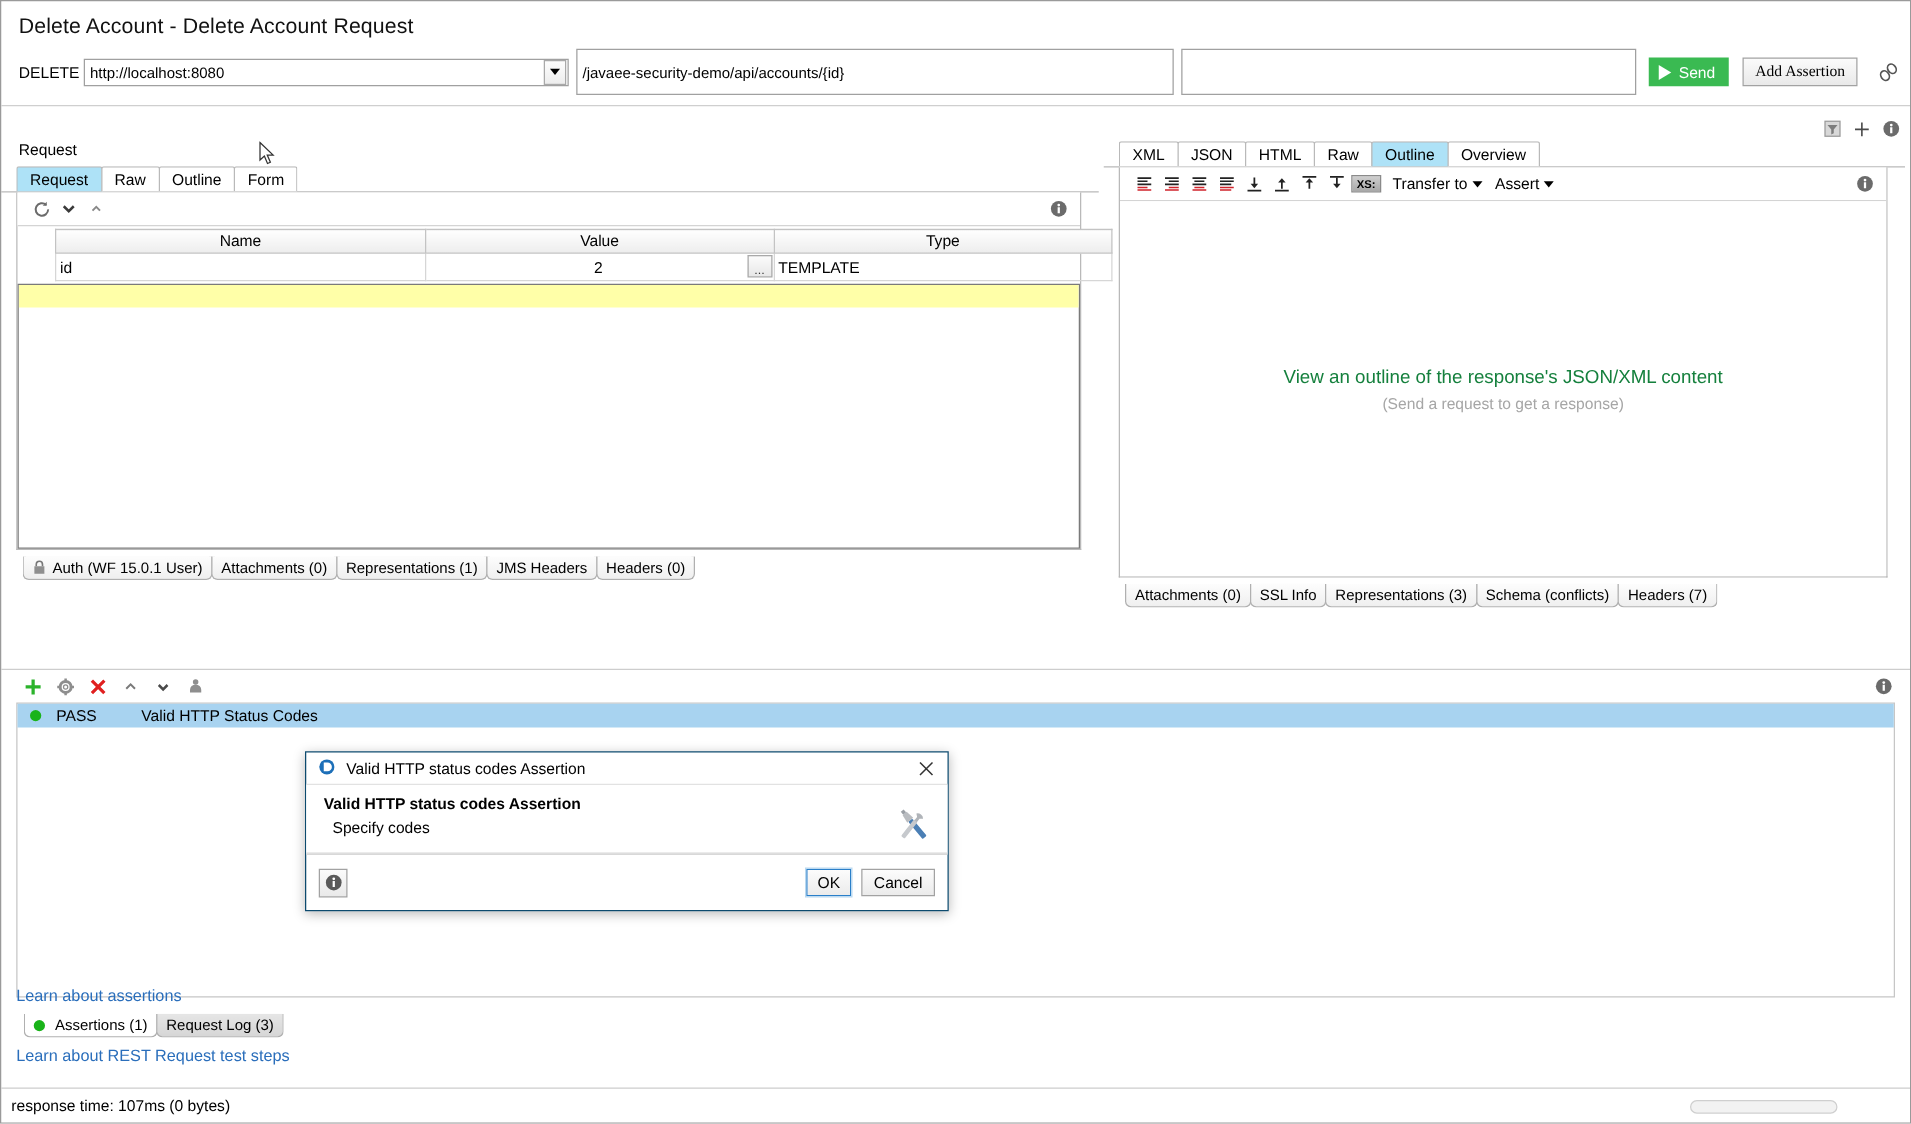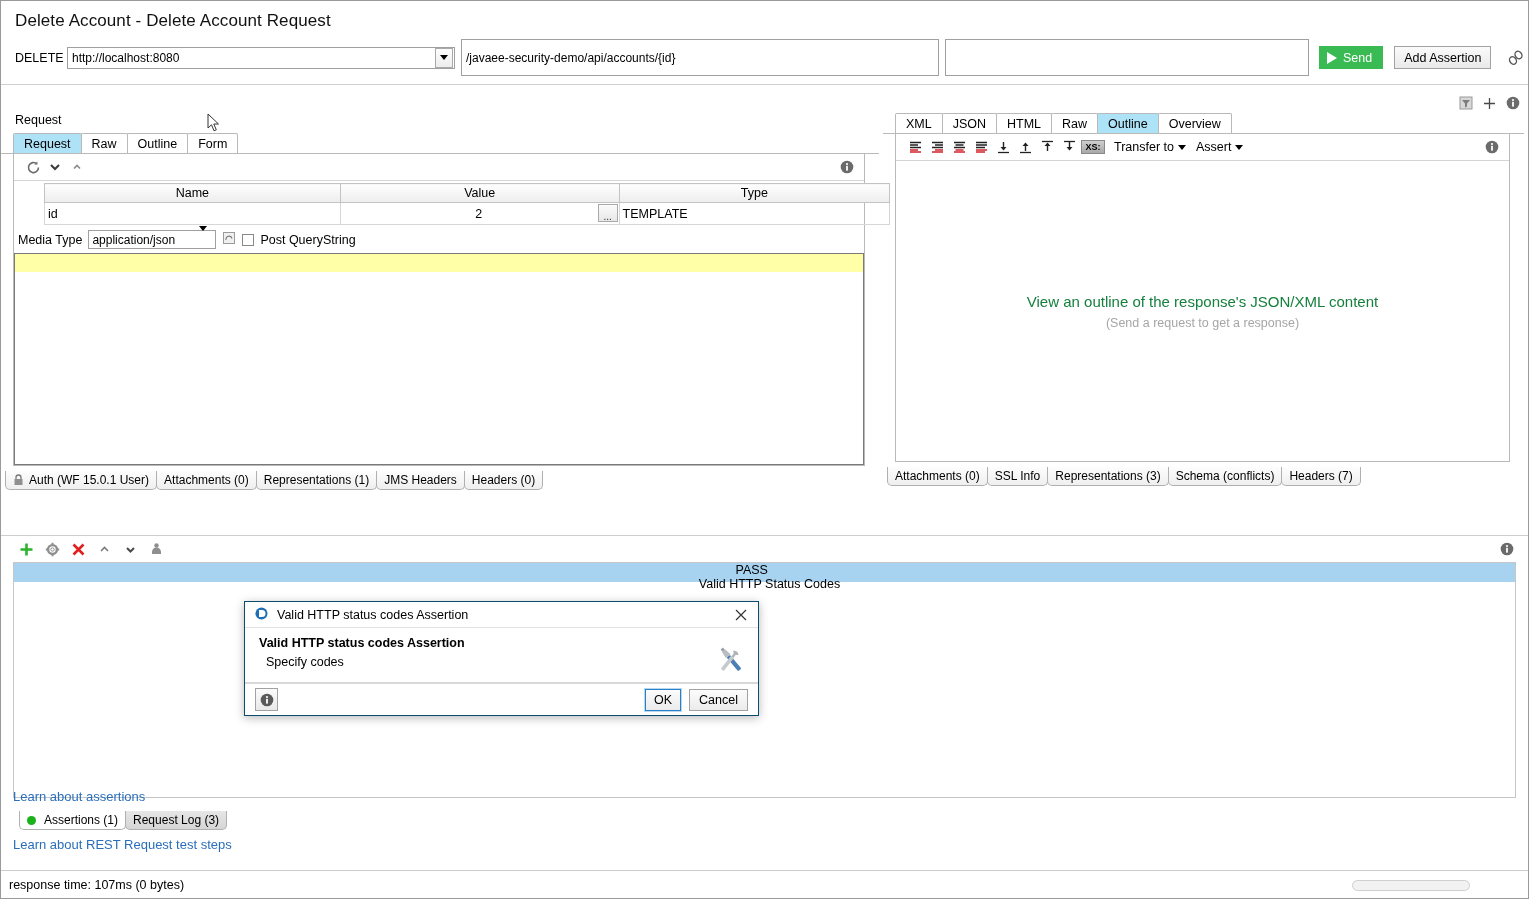--- a/index.html
+++ b/index.html
@@ -24,21 +24,21 @@
   .combo { position:relative; height:22px; width:388px; border:1px solid #a0a0a0; background:#fff; display:flex; align-items:center; }
   .combo .val { padding-left:4px; font-size:12px; flex:1; white-space:nowrap; overflow:hidden; }
   .combo .arrow-btn { width:18px; height:20px; margin-right:1px; background:linear-gradient(#fdfdfd,#ededed); border:1px solid #a9a9a9; display:flex; align-items:center; justify-content:center; }
   .caret-dn { width:0;height:0;border-left:4px solid transparent;border-right:4px solid transparent;border-top:5px solid #000; }
   .txtin { height:37px; border:1px solid #a0a0a0; background:#fff; display:flex; align-items:center; padding-left:4px; font-size:12px; white-space:nowrap; overflow:hidden; }
   #resource-input { width:478px; margin-left:6px; }
   #params-input { width:364px; margin-left:6px; }
   .send-btn { margin-left:10px; height:23px; background:#3aba52; color:#fff; display:flex; align-items:center; gap:6px; padding:0 11px 0 8px; font-size:12.5px; border:0; cursor:pointer; }
   .play-tri { width:0;height:0;border-top:6px solid transparent;border-bottom:6px solid transparent;border-left:10px solid #fff; }
   .btn { height:23px; padding:0 9px; background:linear-gradient(#fbfbfb,#e9e9e9); border:1px solid #a2a2a2; font-size:12.5px; display:flex; align-items:center; cursor:pointer; }
-  #add-assertion-btn { margin-left:11px; }
+  #add-assertion-btn { margin-left:11px;font-family:Liberation Serif, serif; }
   .chain-ico { margin-left:14px; width:22px; height:22px; display:flex; align-items:center; justify-content:center; }
 
   .hdr-rule { border-top:1px solid #cfcfcf; }
 
   .top-icons { position:absolute; right:8px; top:95px; display:flex; gap:10px; align-items:center; }
 
   
   .panels { position:absolute; left:0; right:0; top:112px; height:420px; }
   .panel-label { font-size:12.5px; padding:0 0 6px 14px; }
   .left-panel { position:absolute; left:0; top:0; width:878px; }
@@ -61,33 +61,33 @@
 
   .media-row { height:26px; display:flex; align-items:center; gap:6px; padding:3px 0 0 4px; font-size:12.5px; }
   .media-combo { width:128px; height:19px; border:1px solid #a0a0a0; display:flex; align-items:center; background:#fff; }
   .media-combo .val { flex:1; padding-left:3px; font-size:12px; overflow:hidden; white-space:nowrap; }
   .media-combo .arrow-btn { width:16px;height:17px; }
   .chk { width:12px; height:12px; border:1px solid #8a8a8a; background:#fff; display:inline-block; }
 
   .editor { height:212px; border:1px solid #7a7a7a; background:#fff; margin:2px 0 0 0; position:relative; overflow:hidden; }
   .editor .curline { height:18px; background:#ffffa8; }
 
-  .btabs { display:flex; align-items:flex-start; padding-left:4px; height:22px; margin-top:5px; }
+  .btabs { display:flex; align-items:flex-start; padding-left:17px; height:22px; margin-top:5px; }
   .btab { height:19px; padding:0 7px; font-size:12px; display:flex; align-items:center; gap:5px; border:1px solid #b0b0b0; background:linear-gradient(#fdfdfd,#efefef); border-radius:0 0 5px 5px; border-top:none; margin-right:-1px; cursor:pointer; }
 
   .resp-body { height:300px; background:#fff; display:flex; flex-direction:column; align-items:center; justify-content:center; }
   .resp-msg1 { color:#15803d; font-size:15px; }
   .resp-msg2 { color:#a6a6a6; font-size:12.5px; margin-top:6px; }
 
   
   .assert-sec { position:absolute; left:0; right:0; top:534px; bottom:32px; border-top:1px solid #cdcdcd; }
   .assert-tools { height:24px; display:flex; align-items:center; gap:4px; padding:2px 0 0 14px; }
   .assert-tools .spacer { flex:1; }
   .assert-list { margin:2px 12px 0 12px; border:1px solid #c6c6c6; height:236px; background:#fff; }
-  .arow { height:19px; background:#a8d3f0; display:flex; align-items:center; font-size:12.5px; padding-left:10px; gap:0;flex-direction:column; }
+  .arow { height:19px; background:#a8d3f0; display:flex; align-items:center; font-size:12.5px; padding-left:10px; gap:0; }
   .dot-green { width:9px; height:9px; border-radius:50%; background:#19b319; margin-right:12px; }
   .arow .st { width:68px; }
 
   .link { color:#2a6ebb; font-size:13px; cursor:pointer; }
   .learn1 { position:absolute; left:12px; bottom:62px; }
   .learn2 { position:absolute; left:12px; bottom:14px; }
   .abtabs { position:absolute; left:18px; bottom:36px; display:flex; }
 
   
   .statusbar { position:absolute; left:0; right:0; bottom:0; height:28px; border-top:1px solid #cdcdcd; display:flex; align-items:center; }
@@ -99,21 +99,21 @@
   .dlg-title { height:26px; display:flex; align-items:center; padding:0 6px 0 9px; border-bottom:1px solid #e2e2e2; }
   .dlg-title .t { flex:1; font-size:12.5px; padding-left:8px; }
   .dlg-close { width:22px; height:22px; display:flex; align-items:center; justify-content:center; cursor:pointer; font-size:15px; color:#333; }
   .dlg-head { height:55px; padding:8px 0 0 14px; display:flex; border-bottom:1px solid #d8d8d8; background:#fff; }
   .dlg-head .txt { flex:1; }
   .dh1 { font-weight:bold; font-size:12.5px; }
   .dh2 { font-size:12.5px; padding:5px 0 0 7px; }
   .dlg-body { padding:12px 14px 12px 10px; display:flex; gap:7px; }
   .dlg-body .lbl { font-size:12.5px; padding-top:2px; }
   .codes-area { flex:1; height:86px; border:1px solid #9b9b9b; background:#fff; font-size:12.5px; padding:2px 0 0 3px; font-family:"Liberation Sans", sans-serif; resize:none; outline:none; }
-  .dlg-foot { height:32px; border-top:1px solid #d8d8d8; display:flex; align-items:center; padding:0 10px 0 10px; gap:8px; }
+  .dlg-foot { height:45px; border-top:1px solid #d8d8d8; display:flex; align-items:center; padding:0 10px 0 10px; gap:8px; }
   .dlg-foot .spacer { flex:1; }
   .ibtn { width:23px; height:23px; background:linear-gradient(#fbfbfb,#e9e9e9); border:1px solid #a2a2a2; display:flex; align-items:center; justify-content:center; cursor:pointer; }
   .okbtn { height:22px; min-width:33px; padding:0 8px; display:flex; align-items:center; justify-content:center; font-size:12.5px; background:linear-gradient(#fcfcfc,#ebebeb); border:1px solid #2a7fc9; outline:1px solid #b8d8f0; cursor:pointer; }
   .cancelbtn { height:22px; padding:0 9px; display:flex; align-items:center; font-size:12.5px; background:linear-gradient(#fcfcfc,#ebebeb); border:1px solid #a2a2a2; cursor:pointer; }
 
   .cursor { position:absolute; left:206px; top:112px; }
   .lockico { width:11px; height:12px; display:inline-block; }
 </style>
 </head>
 <body>
@@ -244,37 +244,20 @@
                 <td>
                   <span style="padding-left:48%;">2</span>
                   <span class="dots-btn">...</span>
                 </td>
                 <td>TEMPLATE</td>
               </tr>
             </tbody>
           </table>
         </div>
 
-        <div class="media-row">
-          <span>Media Type</span>
-          <span class="media-combo">
-            <span class="val">application/json</span>
-            <span class="arrow-btn">
-              <span class="caret-dn"></span>
-            </span>
-          </span>
-          <span>
-            <svg width="14" height="14" viewBox="0 0 14 14">
-                <rect x="1.5" y="1.5" width="11" height="11" fill="#f0f0f0" stroke="#9a9a9a"></rect>
-                <path d="M4 9 a3 3 0 0 1 6 -1.5" fill="none" stroke="#777" stroke-width="1.1"></path>
-              </svg>
-          </span>
-          <span class="chk"></span>
-          <span>Post QueryString</span>
-        </div>
 
         <div class="editor">
           <div class="curline"></div>
           <div style="padding-left:4px;font-family:'Liberation Mono',monospace;font-size:12px;"></div>
         </div>
       </div>
 
       <div class="btabs">
         <div class="btab">
           <span class="lockico">

